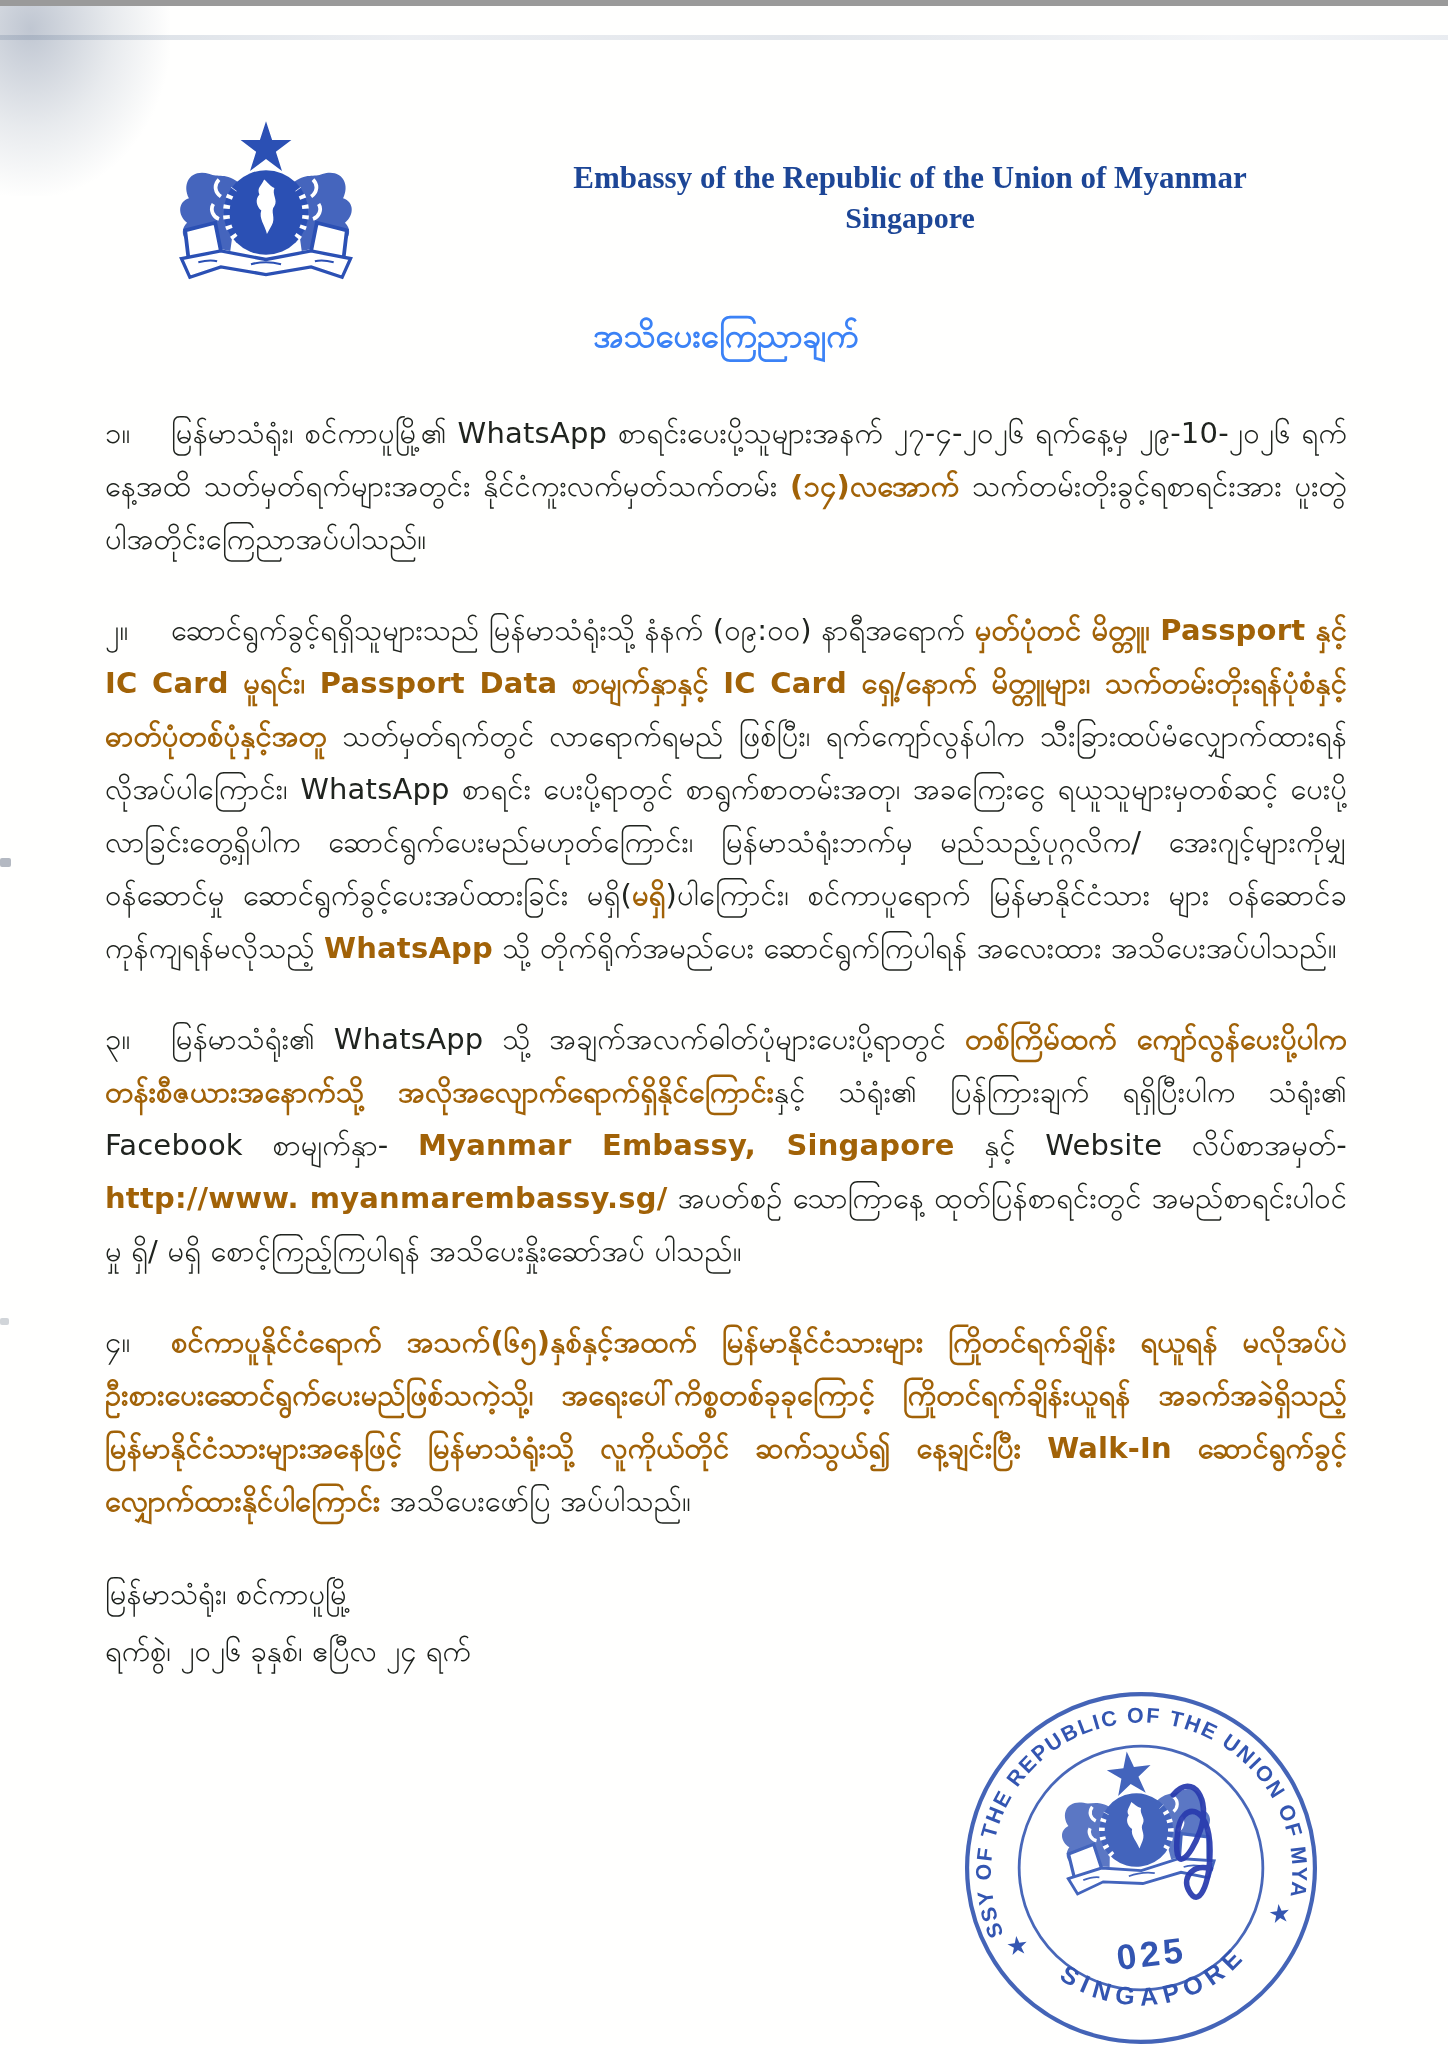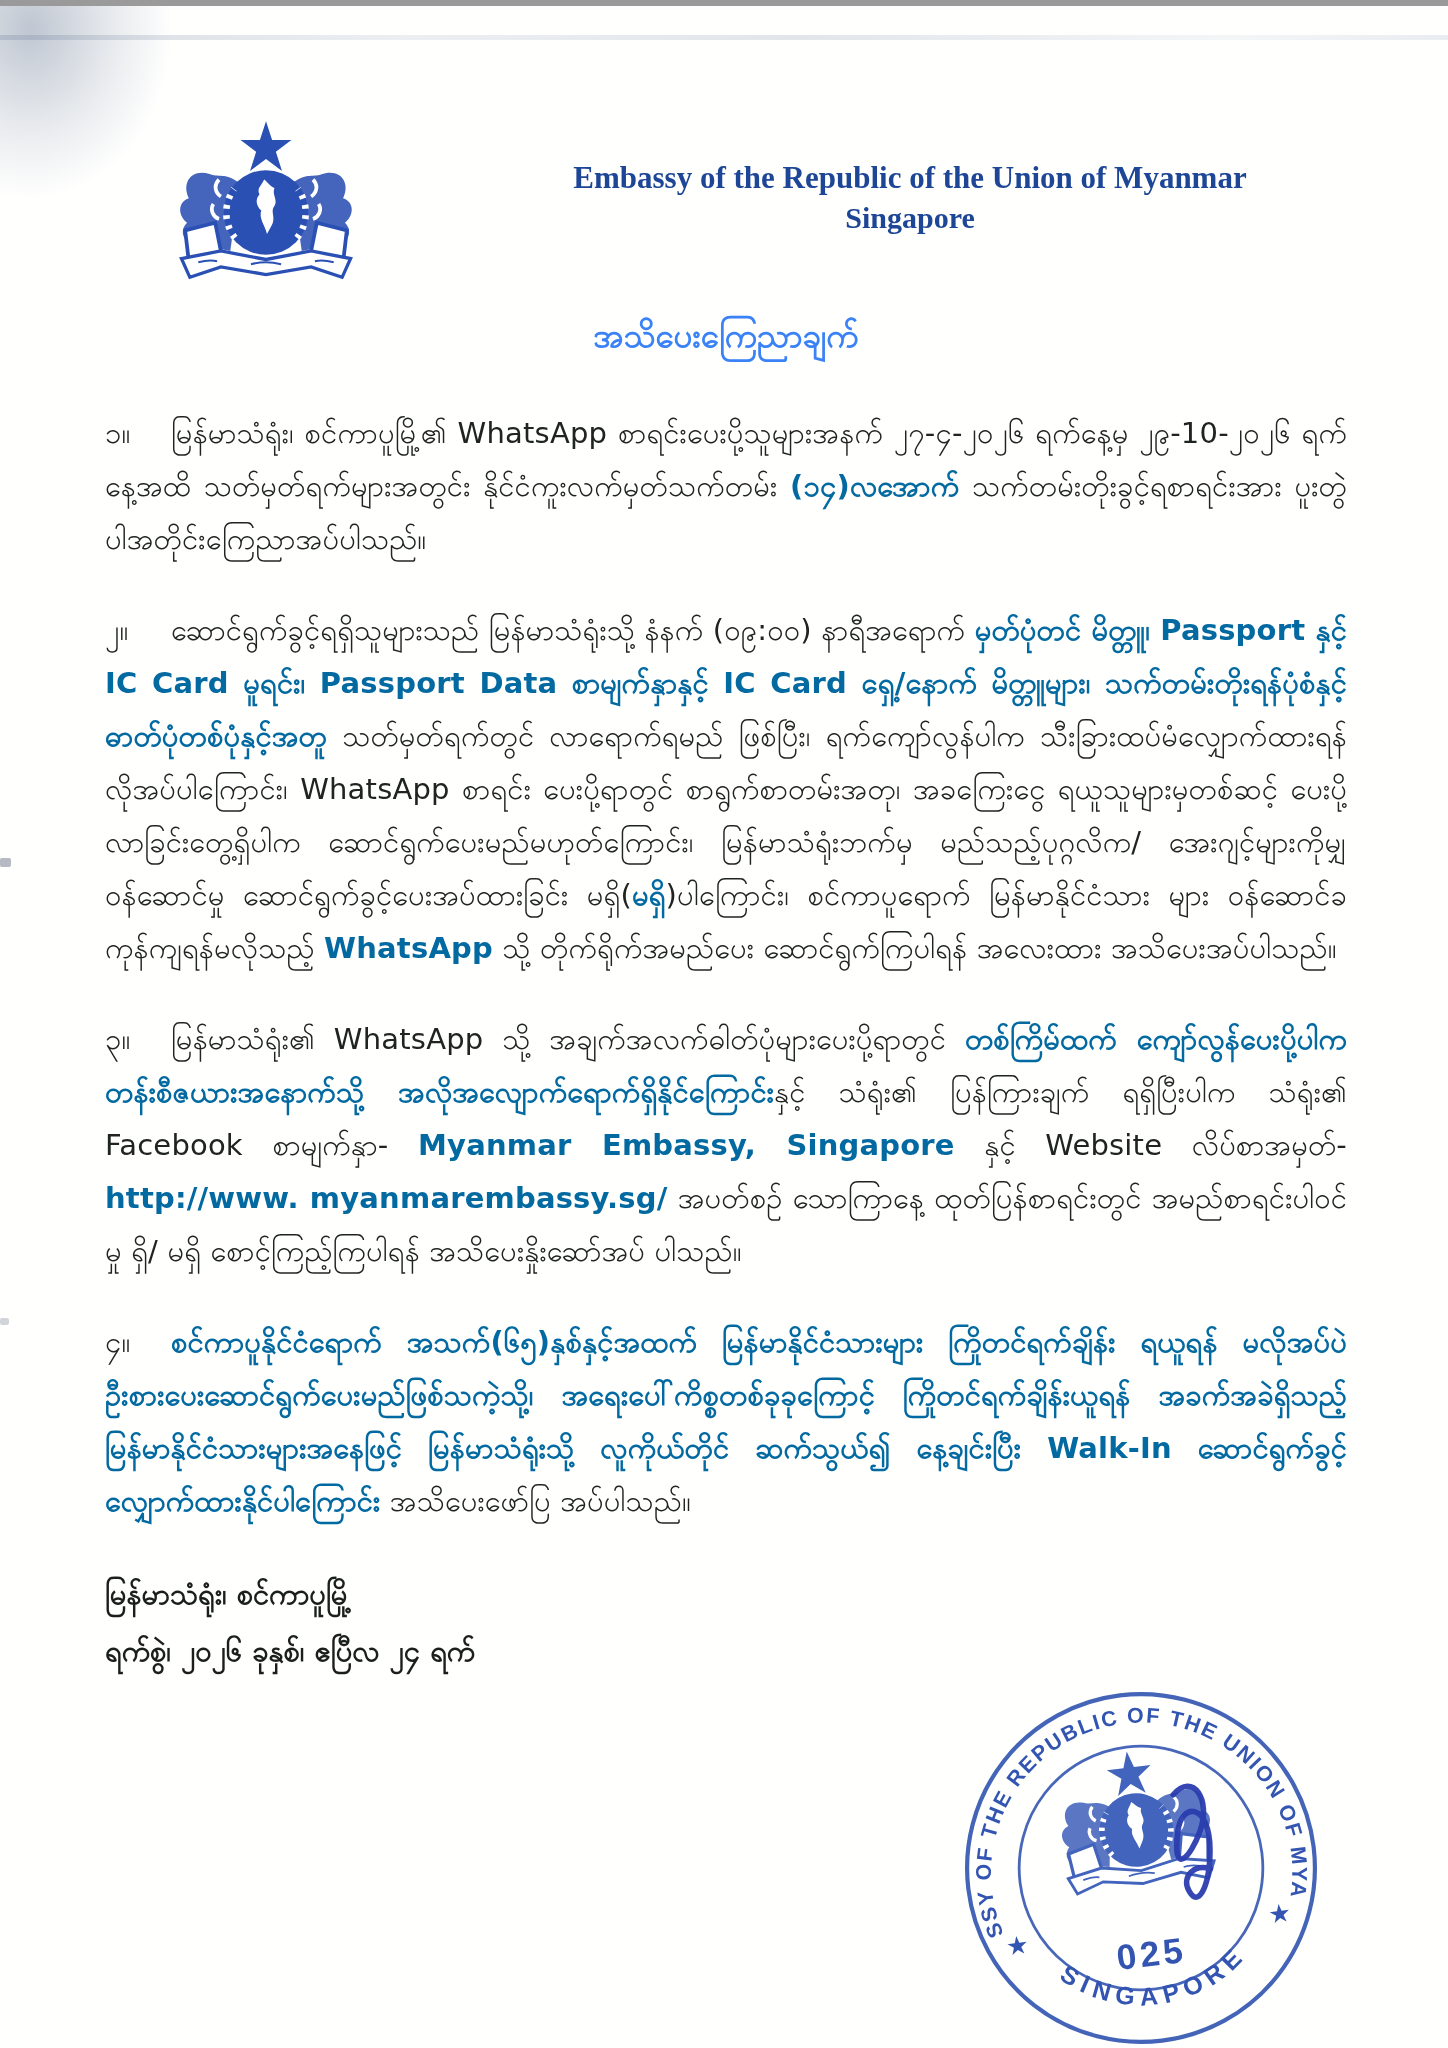--- a/index.html
+++ b/index.html
@@ -38,25 +38,25 @@
     text-align:center;font-weight:bold;font-size:33px;
     margin:8px 0 44px 0;color:#3b82f6;
   }
   .para{
     text-align:justify;
     font-size:29px;line-height:53px;
     margin:0 0 38px 0;
     letter-spacing:.2px;
   }
   .pnum{display:inline-block;min-width:66px;}
-  .b{font-weight:bold;color:#0369a1;}
+  .b{font-weight:bold;color:#a16207;}
 
   .sig-block{
     margin-top:36px;
-    font-weight:bold;font-size:29px;line-height:57px;
+    font-weight:normal;font-size:29px;line-height:57px;
     color:#1b1f1b;
   }
 
   
   .stamp{position:absolute;left:942px;top:1676px;width:398px;height:372px;opacity:.96;}
   .stamp text{font-family:"Liberation Sans","DejaVu Sans",sans-serif;}
 </style>
 </head>
 <body>
 

